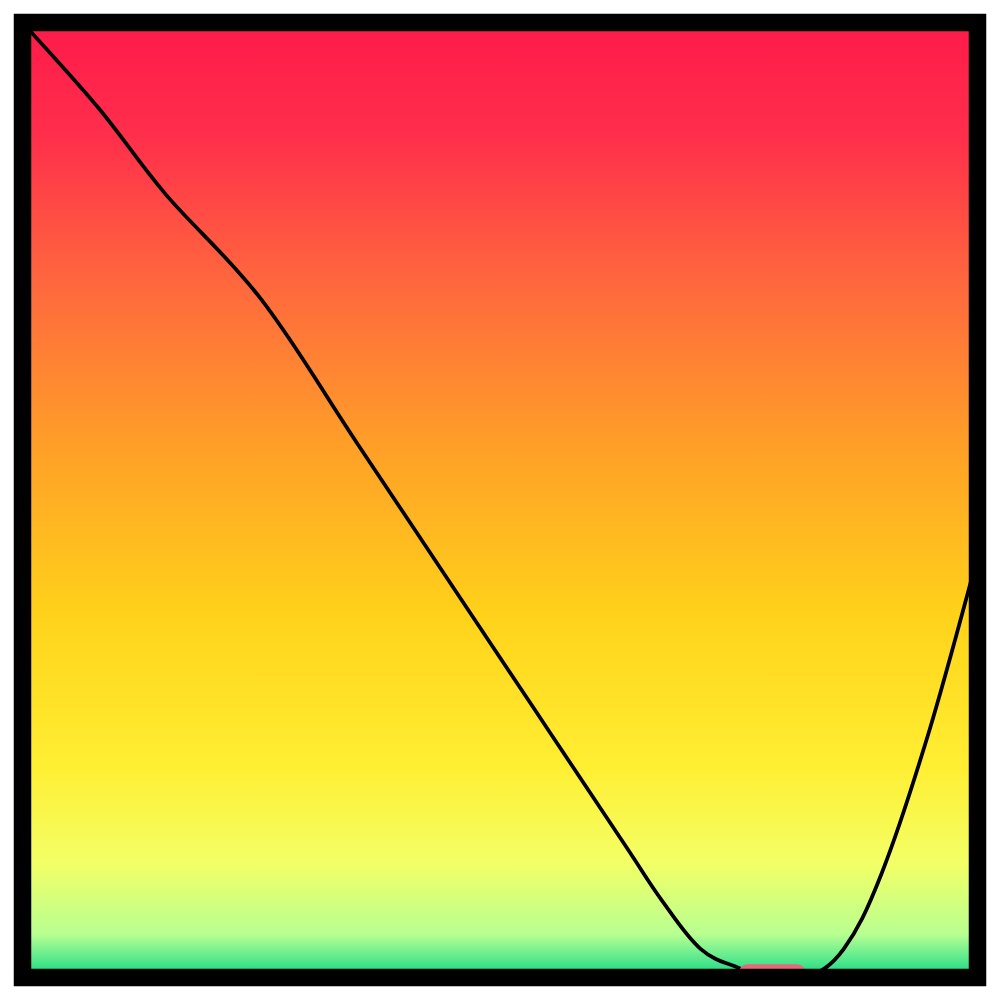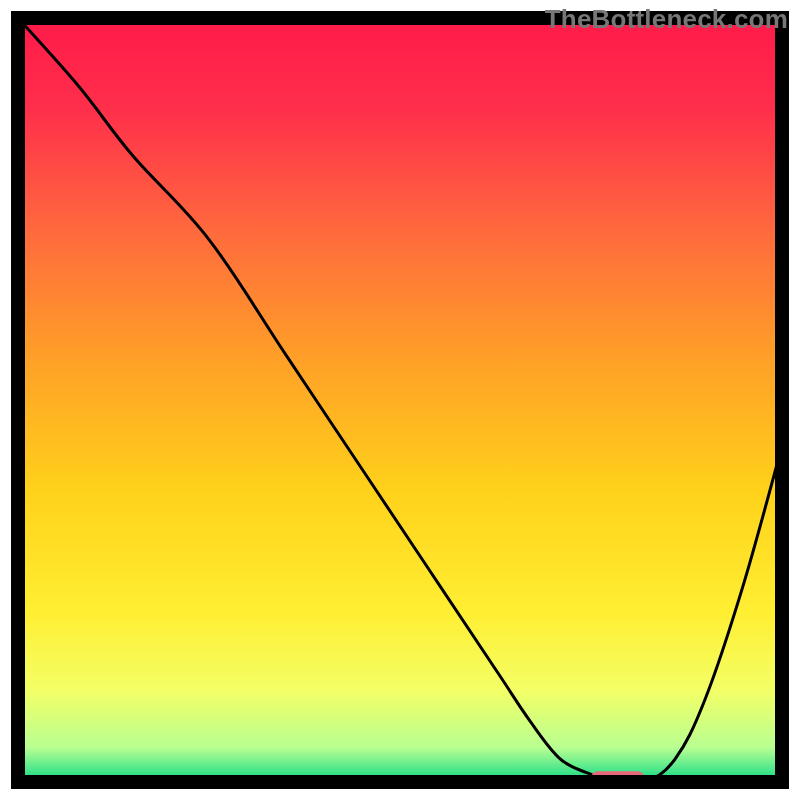--- a/index.html
+++ b/index.html
@@ -28,21 +28,20 @@
   svg.plot {
     position: absolute;
     top: 0;
     left: 0;
   }
 </style>
 </head>
 <body>
 
 <div class="chart-container">
-  <div class="watermark">TheBottleneck.com</div>
   <svg class="plot" width="800" height="800" viewBox="0 0 800 800">
     <defs>
       <linearGradient id="bg-grad" x1="0" y1="0" x2="0" y2="1">
           <stop offset="0.00%" stop-color="#ff1a4a"></stop>
           <stop offset="12.00%" stop-color="#ff2f4b"></stop>
           <stop offset="28.00%" stop-color="#ff6a3d"></stop>
           <stop offset="45.00%" stop-color="#ffa127"></stop>
           <stop offset="62.00%" stop-color="#ffd21a"></stop>
           <stop offset="78.00%" stop-color="#ffef33"></stop>
           <stop offset="88.00%" stop-color="#f3ff66"></stop>

